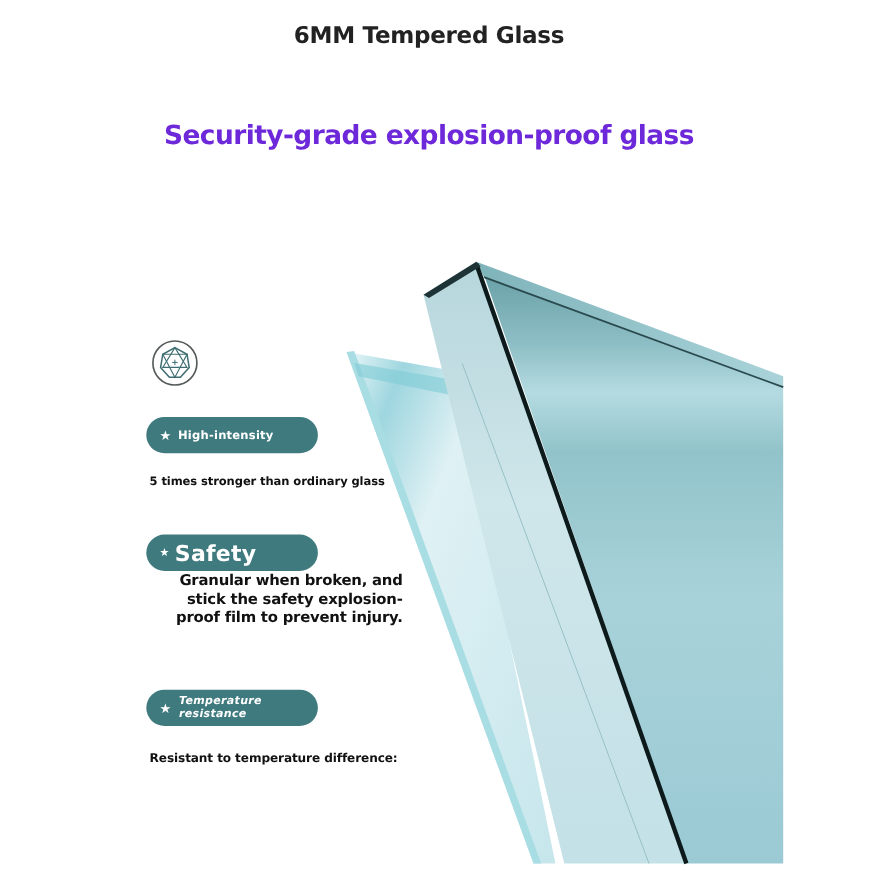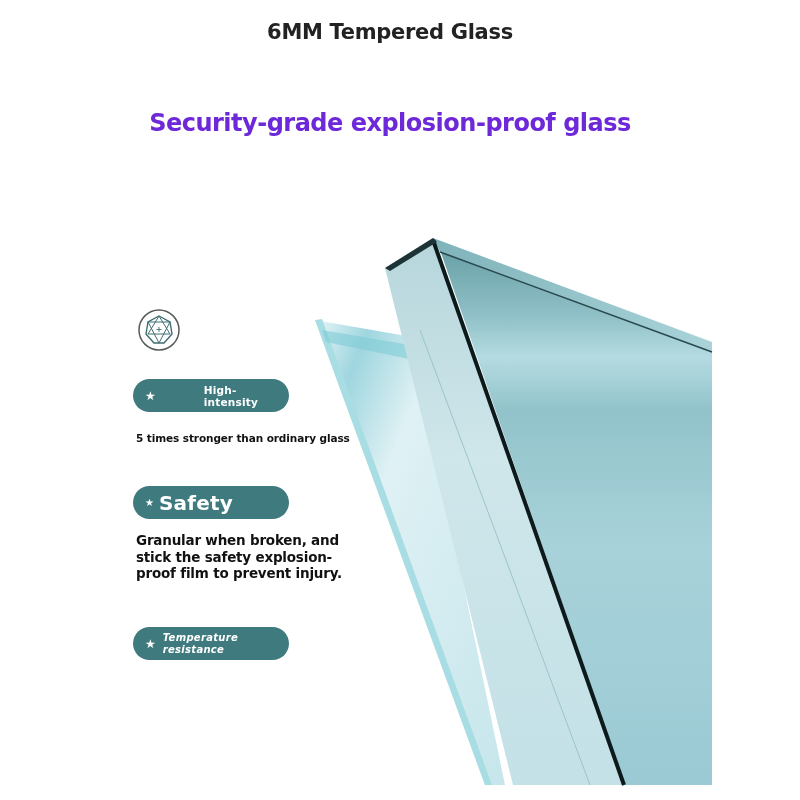--- a/index.html
+++ b/index.html
@@ -64,46 +64,47 @@
       padding-left: 12px;
       box-sizing: border-box;
       font-weight: bold;
     }
     .pill .star {
       font-size: 12px;
       margin-right: 6px;
       line-height: 1;
     }
     .pill-1 { top: 379px; }
-    .pill-1 .pill-label { font-size: 10.5px; letter-spacing: 0.2px; margin-left: 42px; }
+    .pill-1 .pill-label { font-size: 10.5px; letter-spacing: 0.2px; }
     .pill-2 { top: 486px; }
     .pill-2 .pill-label { font-size: 20px; letter-spacing: 0.2px; }
     .pill-2 .star { font-size: 10px; margin-right: 5px; }
     .pill-3 { top: 627px; }
     .pill-3 .pill-label { font-size: 10px; line-height: 12px; letter-spacing: 0.3px; font-style: italic; }
     .pill-3 .star { margin-right: 7px; }
     .desc {
       position: absolute;
       left: 136px;
       font-weight: bold;
       color: #111111;
       margin: 0;
     }
     .desc-1 {
       top: 432px;
       font-size: 10.5px;
       letter-spacing: -0.1px;
       text-align: right;
     }
     .desc-2 {
-      top: 532px;
+      top: 520px;
       font-size: 13.5px;
       line-height: 16.5px;
       width: 230px;
       letter-spacing: -0.2px;
+      text-align: right;
     }
     .desc-3 {
       top: 682px;
       font-size: 11px;
       line-height: 15px;
       width: 260px;
       letter-spacing: -0.1px;
     }
   </style>
 </head>
@@ -179,13 +180,14 @@
 <p class="desc desc-2">Granular when broken, and stick the safety explosion-proof film to prevent injury.</p>
 
 <div class="pill pill-3">
   <span class="star">★</span>
   <span class="pill-label">
     <span style="display:block">Temperature</span>
     <span style="display:block">resistance</span>
   </span>
 </div>
 <p class="desc desc-3">
+  <span style="display:block">Resistant to temperature difference:</span>
 </p>
 
 </body></html>

